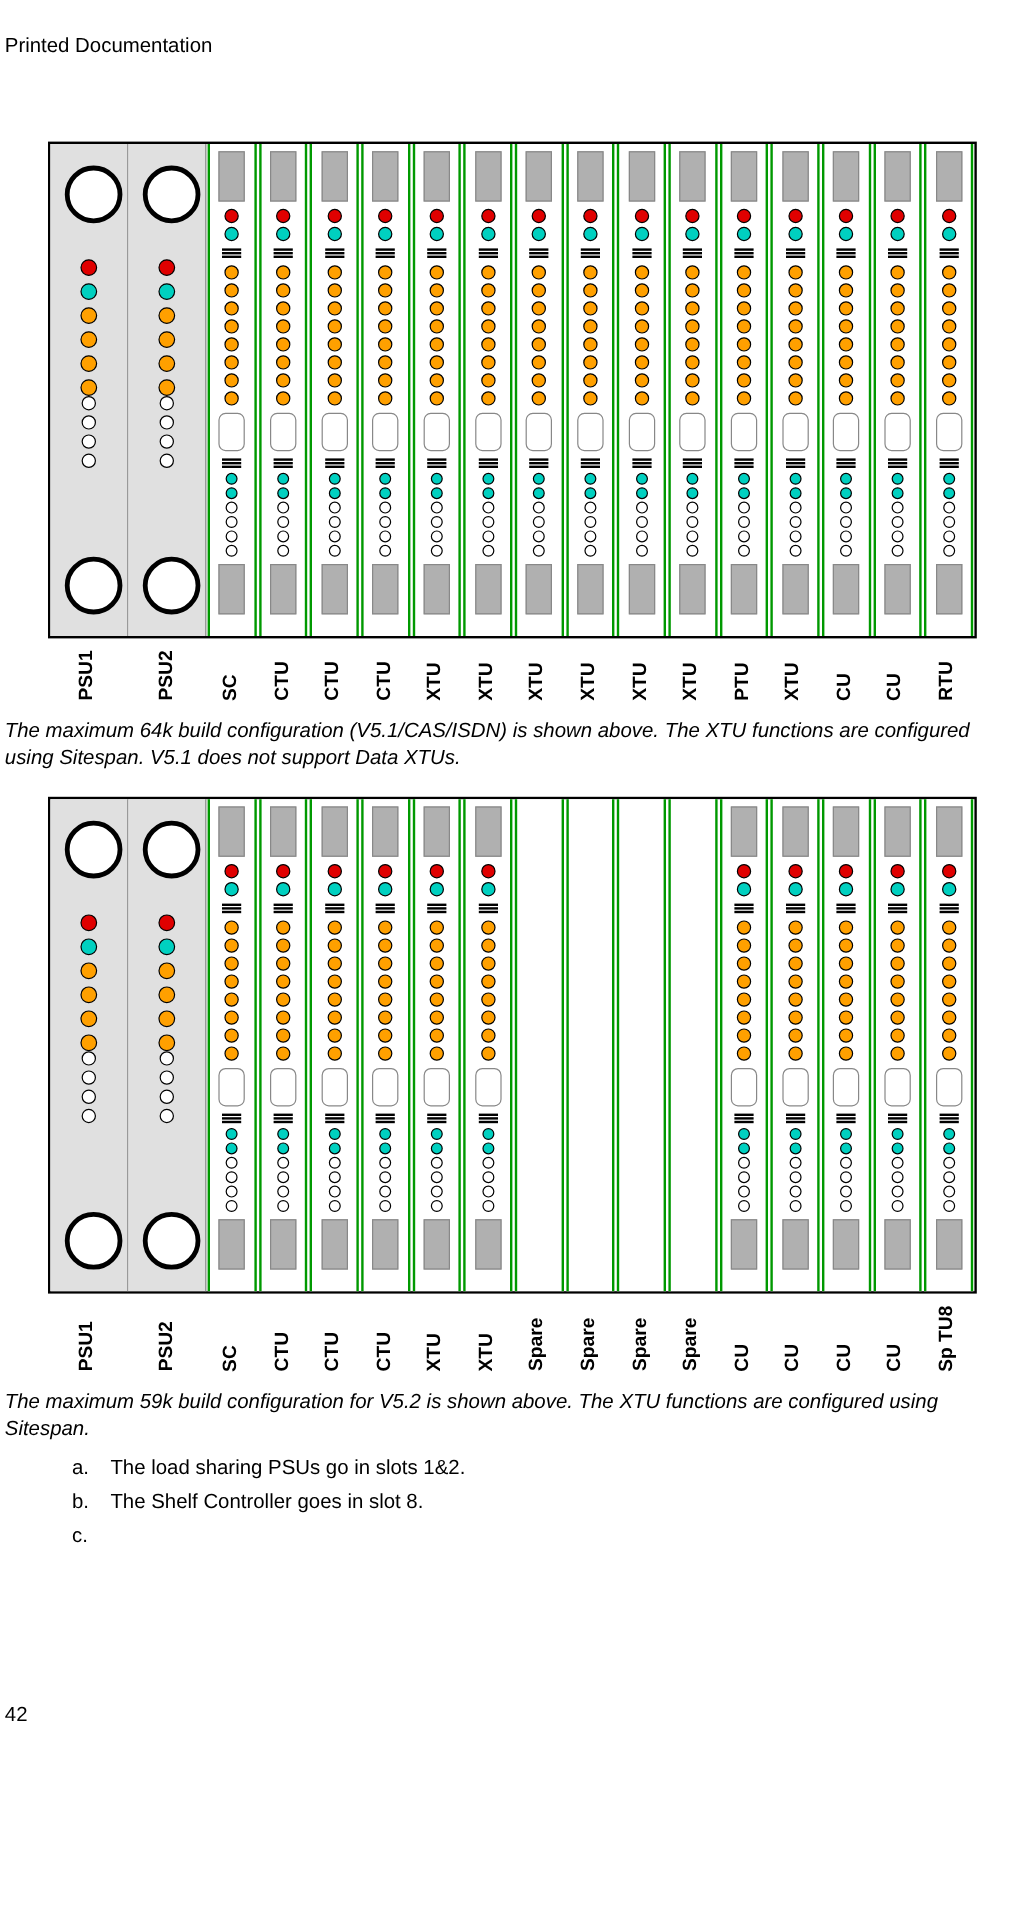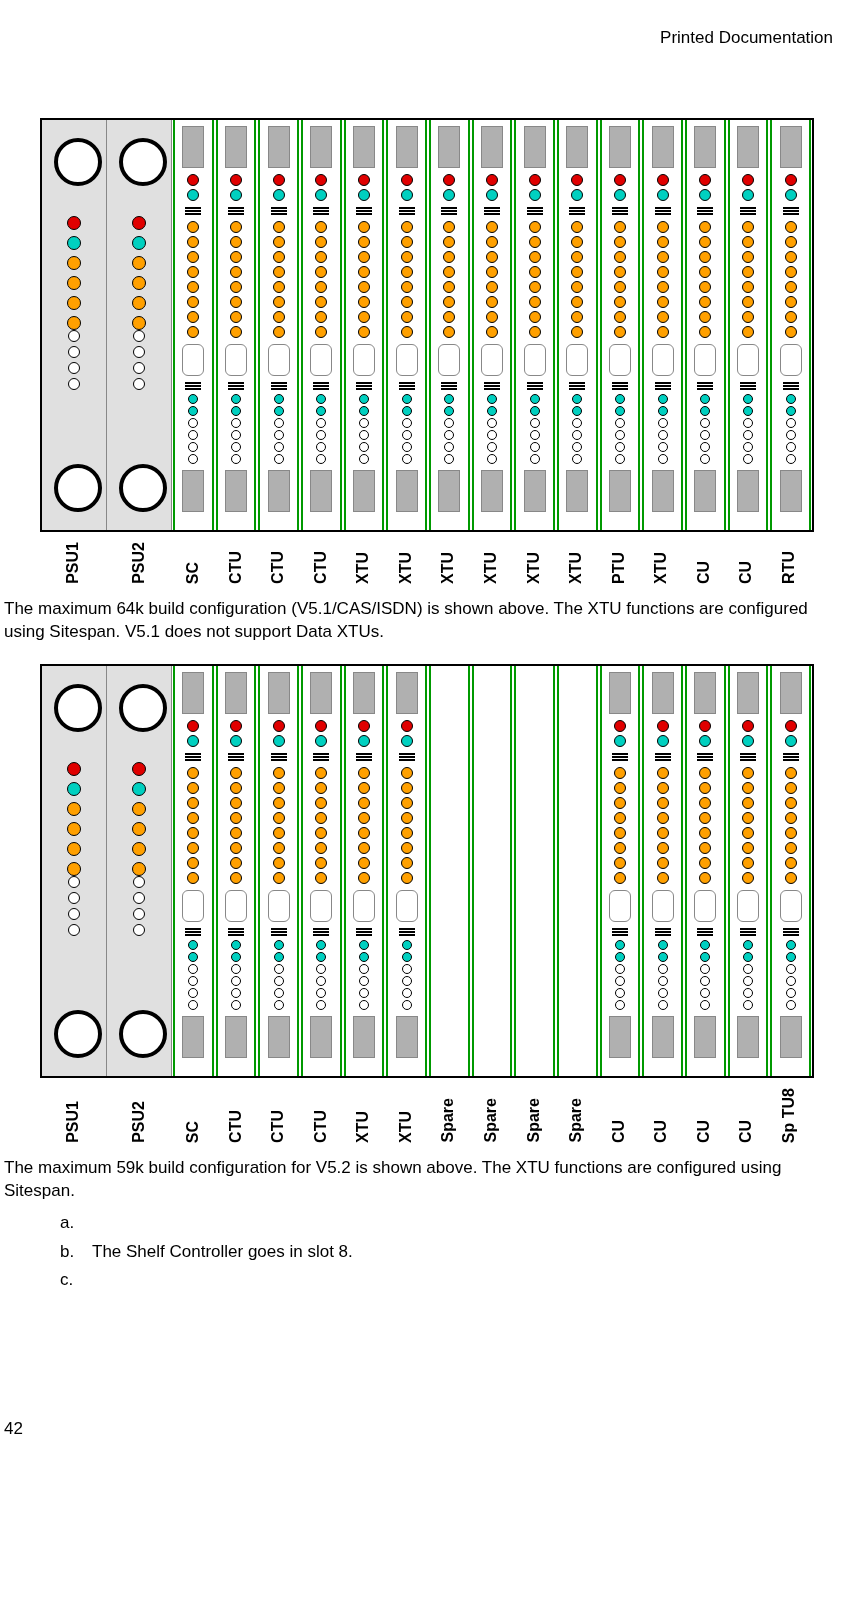--- a/index.html
+++ b/index.html
@@ -15,22 +15,21 @@
     margin:0;
     background:#ffffff;
     font-family:Arial,Helvetica,sans-serif;
     font-size:17px;
     color:#000;
     padding:28px 0 0 0;
     width:845px;
   }
   .header{
     font-size:17px;
-    padding:0 12px 0 4px;
-    text-align:right;
+    padding:0 0 0 4px;
   }
   .page-number{
     padding:4px 0 0 4px;
     font-size:17px;
   }
   .shelf{
     margin:70px 0 10px 40px;
     width:770px;
     height:410px;
     border:2px solid #000;
@@ -112,20 +111,21 @@
     font-size:16px;
   }
   .labels .psu-l{width:66px;display:flex;align-items:flex-end;justify-content:center;}
   .labels .slot-ls{flex:1;display:flex;}
   .labels .slot-l{flex:1;display:flex;align-items:flex-end;justify-content:center;}
   .labels span{writing-mode:vertical-rl;transform:rotate(180deg);white-space:nowrap;}
   .para{
     margin:14px 6px 0 4px;
     font-size:17px;
     line-height:1.35;
+    font-style:italic;
   }
   .list{margin:6px 0 0 60px;font-size:17px;line-height:1.7;}
   .list .row{display:flex;gap:14px;}
   .list .row .ltr{width:18px;}
   .spacer-bottom{height:120px;}
 </style>
 </head>
 <body>
 
 <div class="header">Printed Documentation</div>
@@ -1340,20 +1340,21 @@
         <span>Sp TU8</span>
       </div>
     </div>
 </div>
 
 <div class="para">The maximum 59k build configuration for V5.2 is shown above. The XTU functions are configured using Sitespan.</div>
 
 <div class="list" id="olist">
     <div class="row">
       <div class="ltr">a.</div>
+      <div>The load sharing PSUs go in slots 1&amp;2.</div>
     </div>
     <div class="row">
       <div class="ltr">b.</div>
       <div>The Shelf Controller goes in slot 8.</div>
     </div>
     <div class="row">
       <div class="ltr">c.</div>
     </div>
   </div>
 

